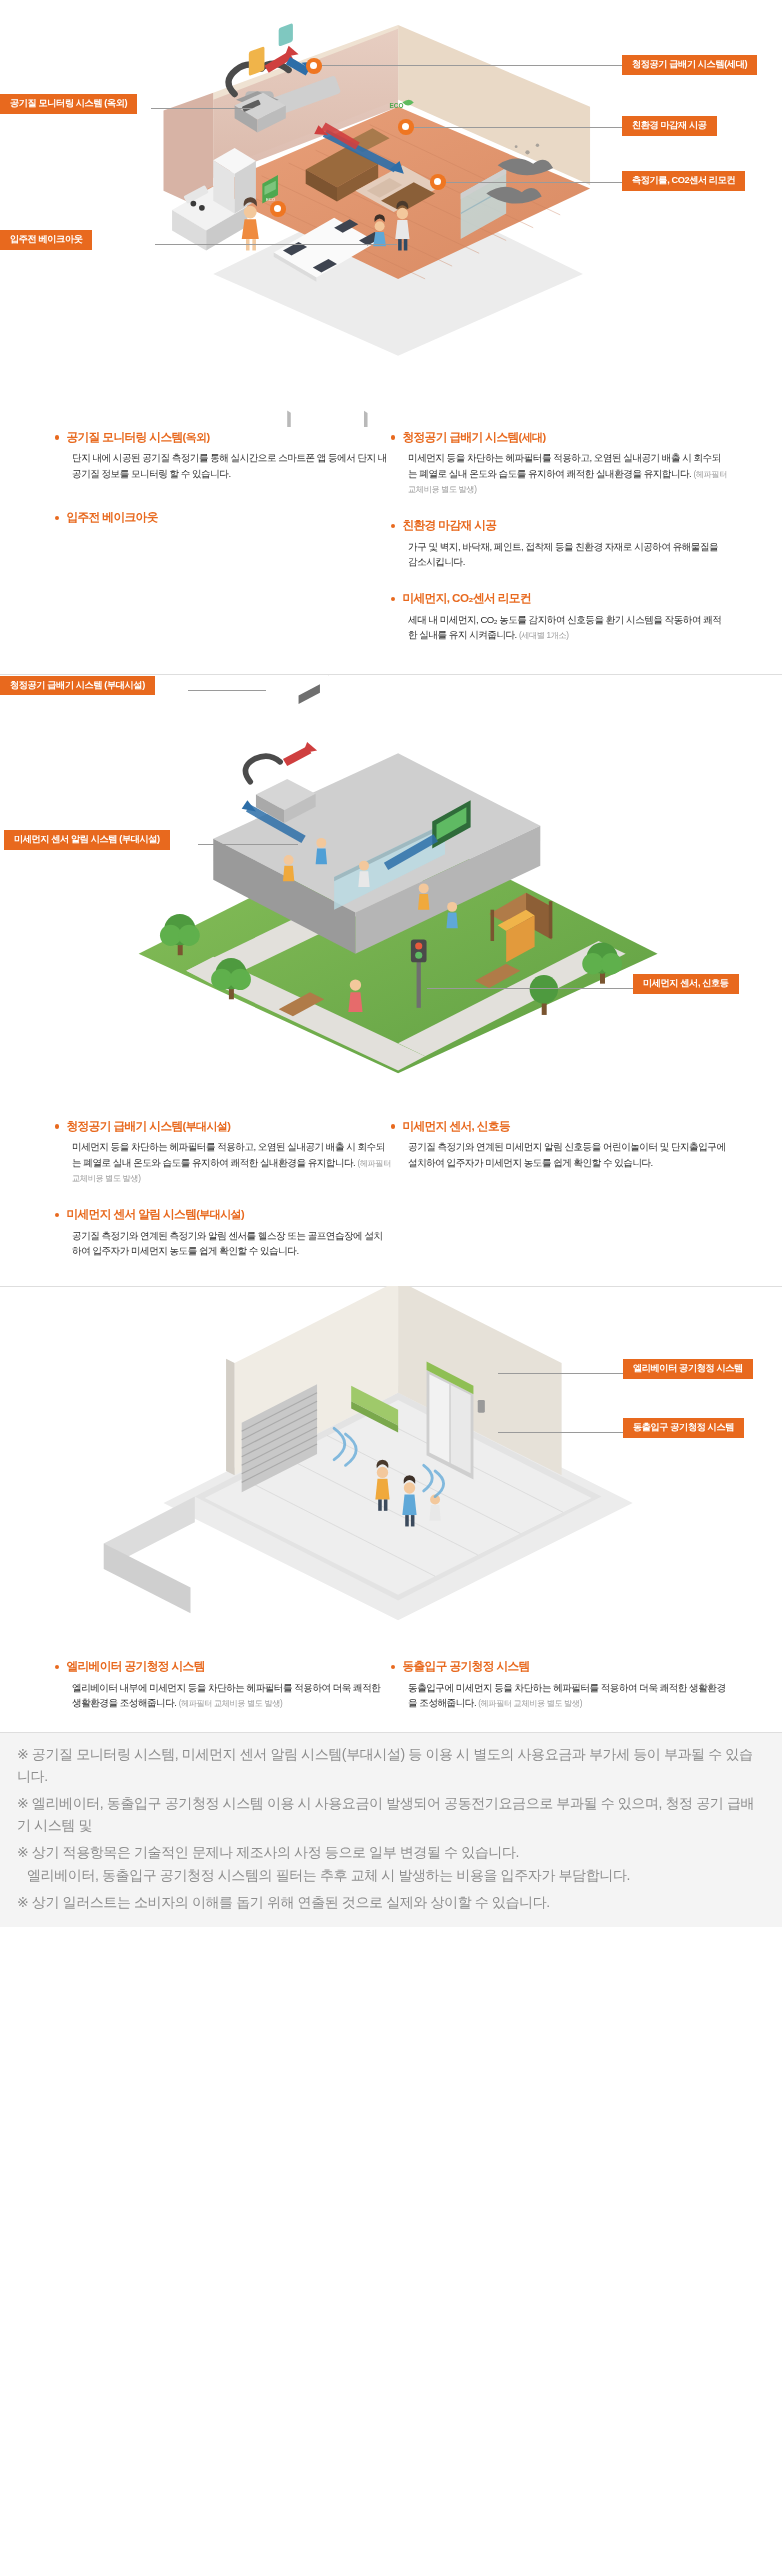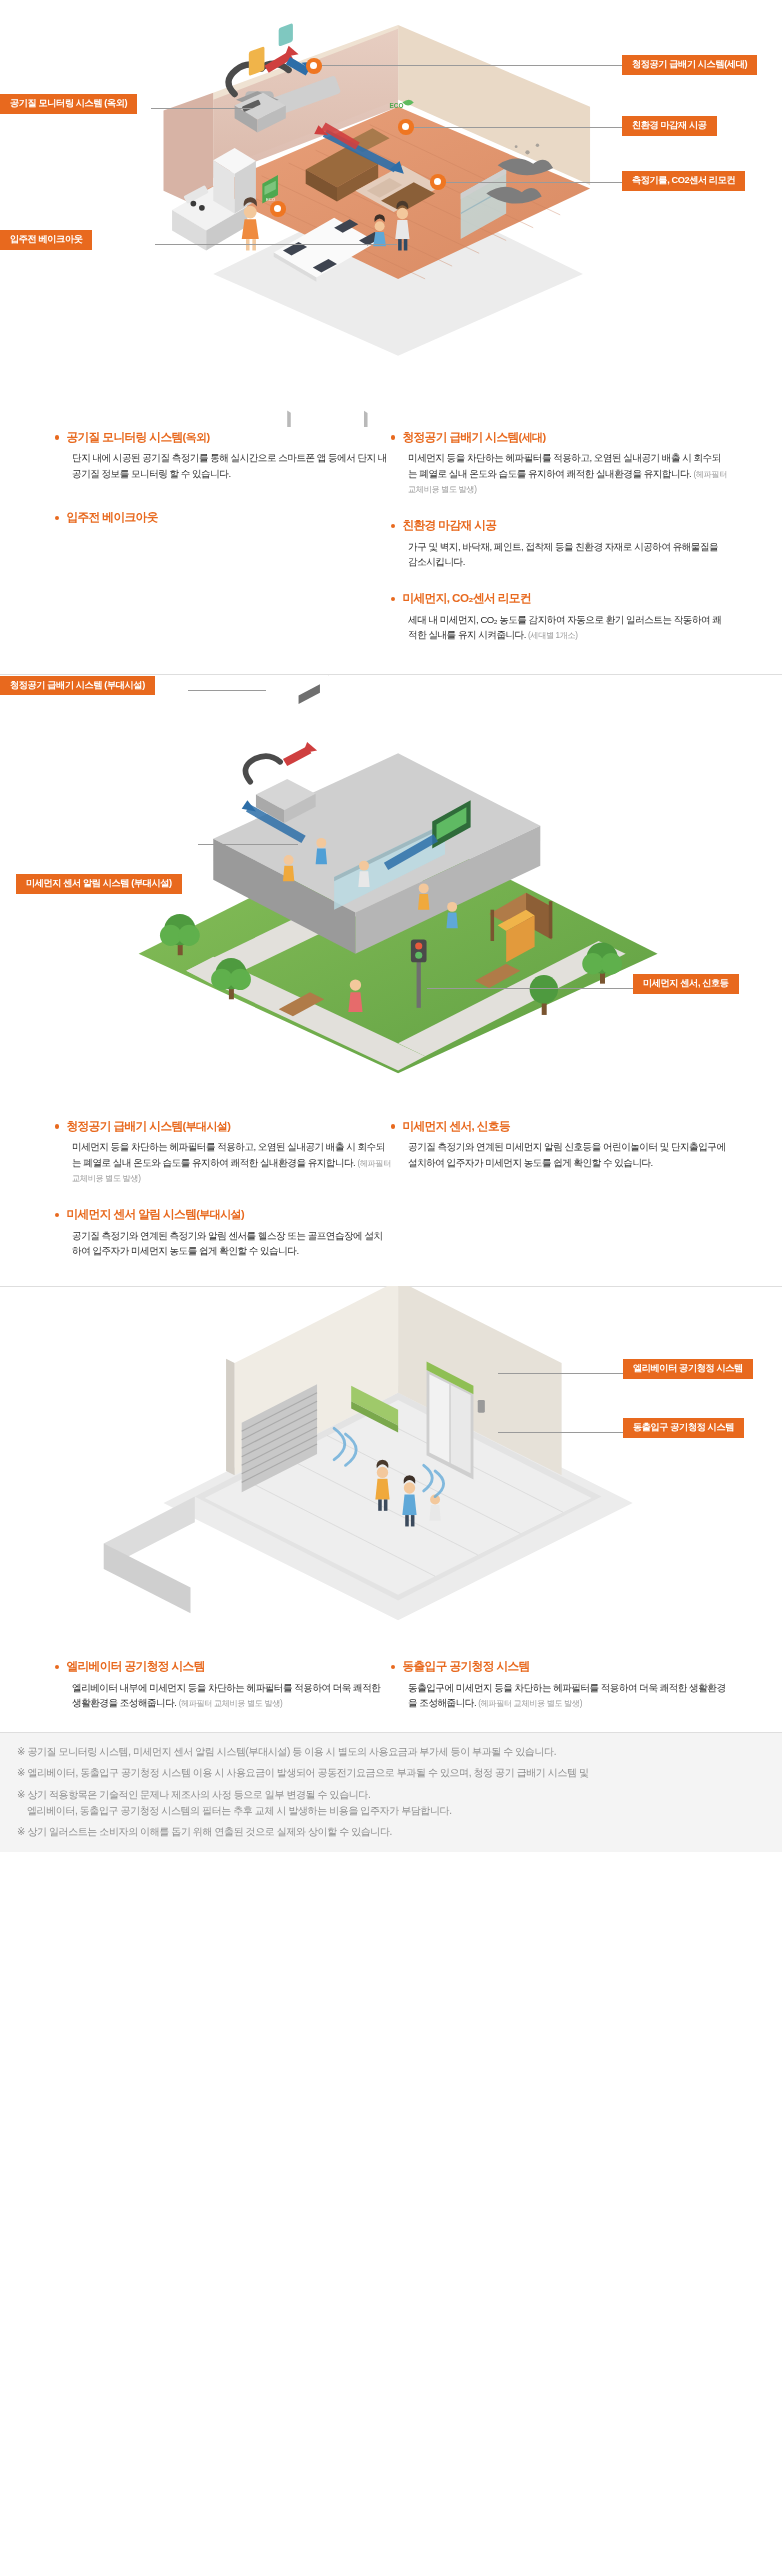--- a/index.html
+++ b/index.html
@@ -85,21 +85,21 @@
 
   .divider { height: 0.7px; background: #dedede; width: 782px; }
 
   
   .footer {
     background: #f4f4f4;
     padding: 11.4px 17px 12.8px;
     width: 782px;
   }
   .footer p {
-    font-size: 10px;
+    font-size: 14px;
     color: #8d8d8d;
     line-height: 1.55;
     letter-spacing: -0.4px;
     margin-bottom: 5.7px;
   }
   .footer p.cont { padding-left: 10px; margin-top: -5px; }
   .footer p:last-child { margin-bottom: 0; }
   svg { display: block; }
 </style>
 </head>
@@ -326,21 +326,21 @@
           </h3>
           <p><span>가구 및 벽지, 바닥재, 페인트, 접착제 등을 친환경 자재로 시공하여 유해물질을 감소시킵니다.</span></p>
         </div>
 
         <div class="item">
           <span class="bullet"></span>
           <h3>
             <span>미세먼지, CO₂센서 리모컨</span><span class="paren"></span>
           </h3>
           <p>
-            <span>세대 내 미세먼지, CO₂ 농도를 감지하여 자동으로 환기 일러스트는 작동하여 쾌적한 실내를 유지 시켜줍니다.</span>
+            <span>세대 내 미세먼지, CO₂ 농도를 감지하여 신호등을 환기 시스템을 작동하여 쾌적한 실내를 유지 시켜줍니다.</span>
             <span class="note">(세대별 1개소)</span>
           </p>
         </div>
 
       </div>
     </div>
   </div>
 
   <div class="divider" style="margin-top:10px;"></div>
 
@@ -452,21 +452,21 @@
       <polygon points="430,226 352,182 346,192 424,236" fill="#2d6ea8" opacity="0.85"></polygon>
       <polygon points="348,176 340,188 360,192" fill="#2d6ea8"></polygon>
       <polygon points="540,264 610,224 616,234 546,274" fill="#2d6ea8" opacity="0.85"></polygon>
     </svg>
 
     <div class="chip" style="left:0px; top:0.7px;">
       <span>청정공기 급배기 시스템 (부대시설)</span>
     </div>
     <div class="leader" style="left:188px; top:15.6px; width:78px;"></div>
 
-    <div class="chip" style="left:16px; top:155px;margin-top:44px;">
+    <div class="chip" style="left:4px; top:155px;">
       <span>미세먼지 센서 알림 시스템 (부대시설)</span>
     </div>
     <div class="leader" style="left:198px; top:169px; width:100px;"></div>
 
     <div class="chip" style="left:633px; top:299px;">
       <span>미세먼지 센서, 신호등</span>
     </div>
     <div class="leader" style="left:427px; top:313px; width:206px;"></div>
   </div>
 

